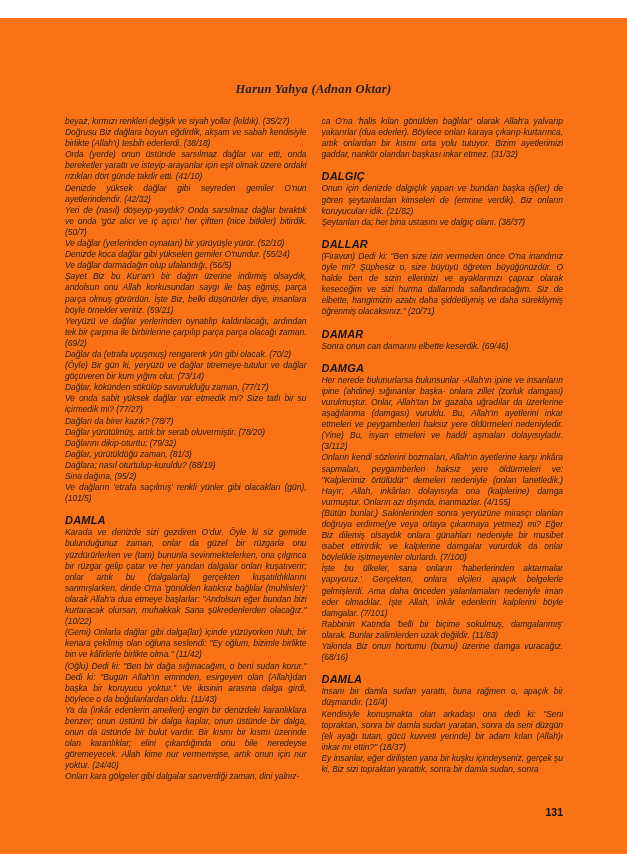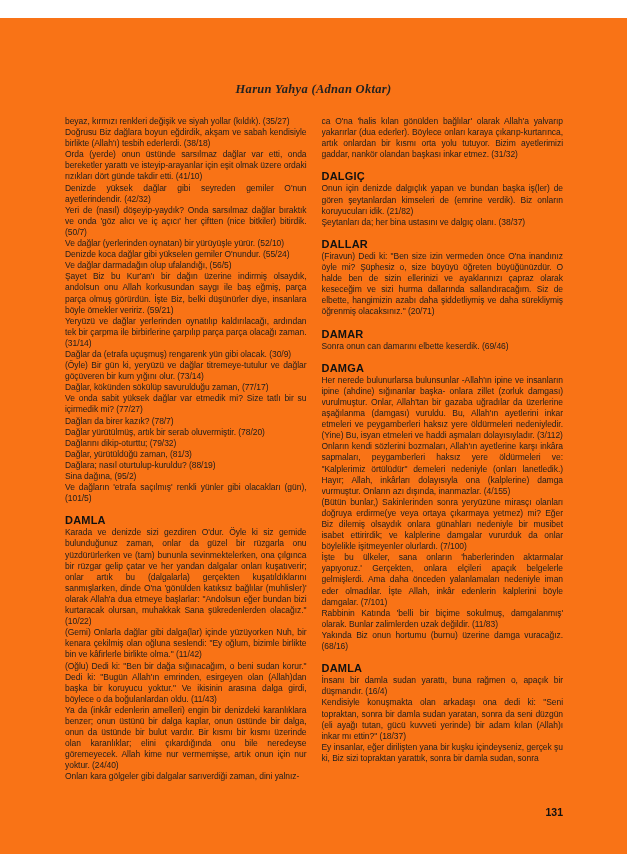--- a/index.html
+++ b/index.html
@@ -36,20 +36,21 @@
   }
   .col {
     flex: 1 1 0;
     min-width: 0;
     text-align: justify;
     font-size: 8.5px;
     line-height: 11.1px;
     letter-spacing: -0.05px;
     overflow: hidden;
     max-height: 700px;
+    font-style: italic;
   }
   .col p.verse-paragraph {
     margin: 0;
   }
   .col h3.entry-heading {
     margin: 11px 0 1px 0;
     font-size: 11px;
     font-weight: bold;
     letter-spacing: 0.2px;
     color: #111111;
@@ -78,22 +79,22 @@
     <div class="col" id="col-left">
         <p class="verse-paragraph">beyaz, kırmızı renkleri değişik ve siyah yollar (kıldık). (35/27)</p>
         <p class="verse-paragraph">Doğrusu Biz dağlara boyun eğdirdik, akşam ve sabah kendisiyle birlikte (Allah'ı) tesbih ederlerdi. (38/18)</p>
         <p class="verse-paragraph">Orda (yerde) onun üstünde sarsılmaz dağlar var etti, onda bereketler yarattı ve isteyip-arayanlar için eşit olmak üzere ordaki rızıkları dört günde takdir etti. (41/10)</p>
         <p class="verse-paragraph">Denizde yüksek dağlar gibi seyreden gemiler O'nun ayetlerindendir. (42/32)</p>
         <p class="verse-paragraph">Yeri de (nasıl) döşeyip-yaydık? Onda sarsılmaz dağlar bıraktık ve onda 'göz alıcı ve iç açıcı' her çiftten (nice bitkiler) bitirdik. (50/7)</p>
         <p class="verse-paragraph">Ve dağlar (yerlerinden oynatan) bir yürüyüşle yürür. (52/10)</p>
         <p class="verse-paragraph">Denizde koca dağlar gibi yükselen gemiler O'nundur. (55/24)</p>
         <p class="verse-paragraph">Ve dağlar darmadağın olup ufalandığı, (56/5)</p>
         <p class="verse-paragraph">Şayet Biz bu Kur'an'ı bir dağın üzerine indirmiş olsaydık, andolsun onu Allah korkusundan saygı ile baş eğmiş, parça parça olmuş görürdün. İşte Biz, belki düşünürler diye, insanlara böyle örnekler veririz. (59/21)</p>
-        <p class="verse-paragraph">Yeryüzü ve dağlar yerlerinden oynatılıp kaldırılacağı, ardından tek bir çarpma ile birbirlerine çarpılıp parça parça olacağı zaman. (31/14)</p>
-        <p class="verse-paragraph">Dağlar da (etrafa uçuşmuş) rengarenk yün gibi olacak. (30/9)</p>
+        <p class="verse-paragraph">Yeryüzü ve dağlar yerlerinden oynatılıp kaldırılacağı, ardından tek bir çarpma ile birbirlerine çarpılıp parça parça olacağı zaman. (69/2)</p>
+        <p class="verse-paragraph">Dağlar da (etrafa uçuşmuş) rengarenk yün gibi olacak. (70/2)</p>
         <p class="verse-paragraph">(Öyle) Bir gün ki, yeryüzü ve dağlar titremeye-tutulur ve dağlar göçüveren bir kum yığını olur. (73/14)</p>
         <p class="verse-paragraph">Dağlar, kökünden sökülüp savurulduğu zaman, (77/17)</p>
         <p class="verse-paragraph">Ve onda sabit yüksek dağlar var etmedik mi? Size tatlı bir su içirmedik mi? (77/27)</p>
         <p class="verse-paragraph">Dağları da birer kazık? (78/7)</p>
         <p class="verse-paragraph">Dağlar yürütülmüş, artık bir serab oluvermiştir. (78/20)</p>
         <p class="verse-paragraph">Dağlarını dikip-oturttu; (79/32)</p>
         <p class="verse-paragraph">Dağlar, yürütüldüğü zaman, (81/3)</p>
         <p class="verse-paragraph">Dağlara; nasıl oturtulup-kuruldu? (88/19)</p>
         <p class="verse-paragraph">Sina dağına, (95/2)</p>
         <p class="verse-paragraph">Ve dağların 'etrafa saçılmış' renkli yünler gibi olacakları (gün), (101/5)</p>

